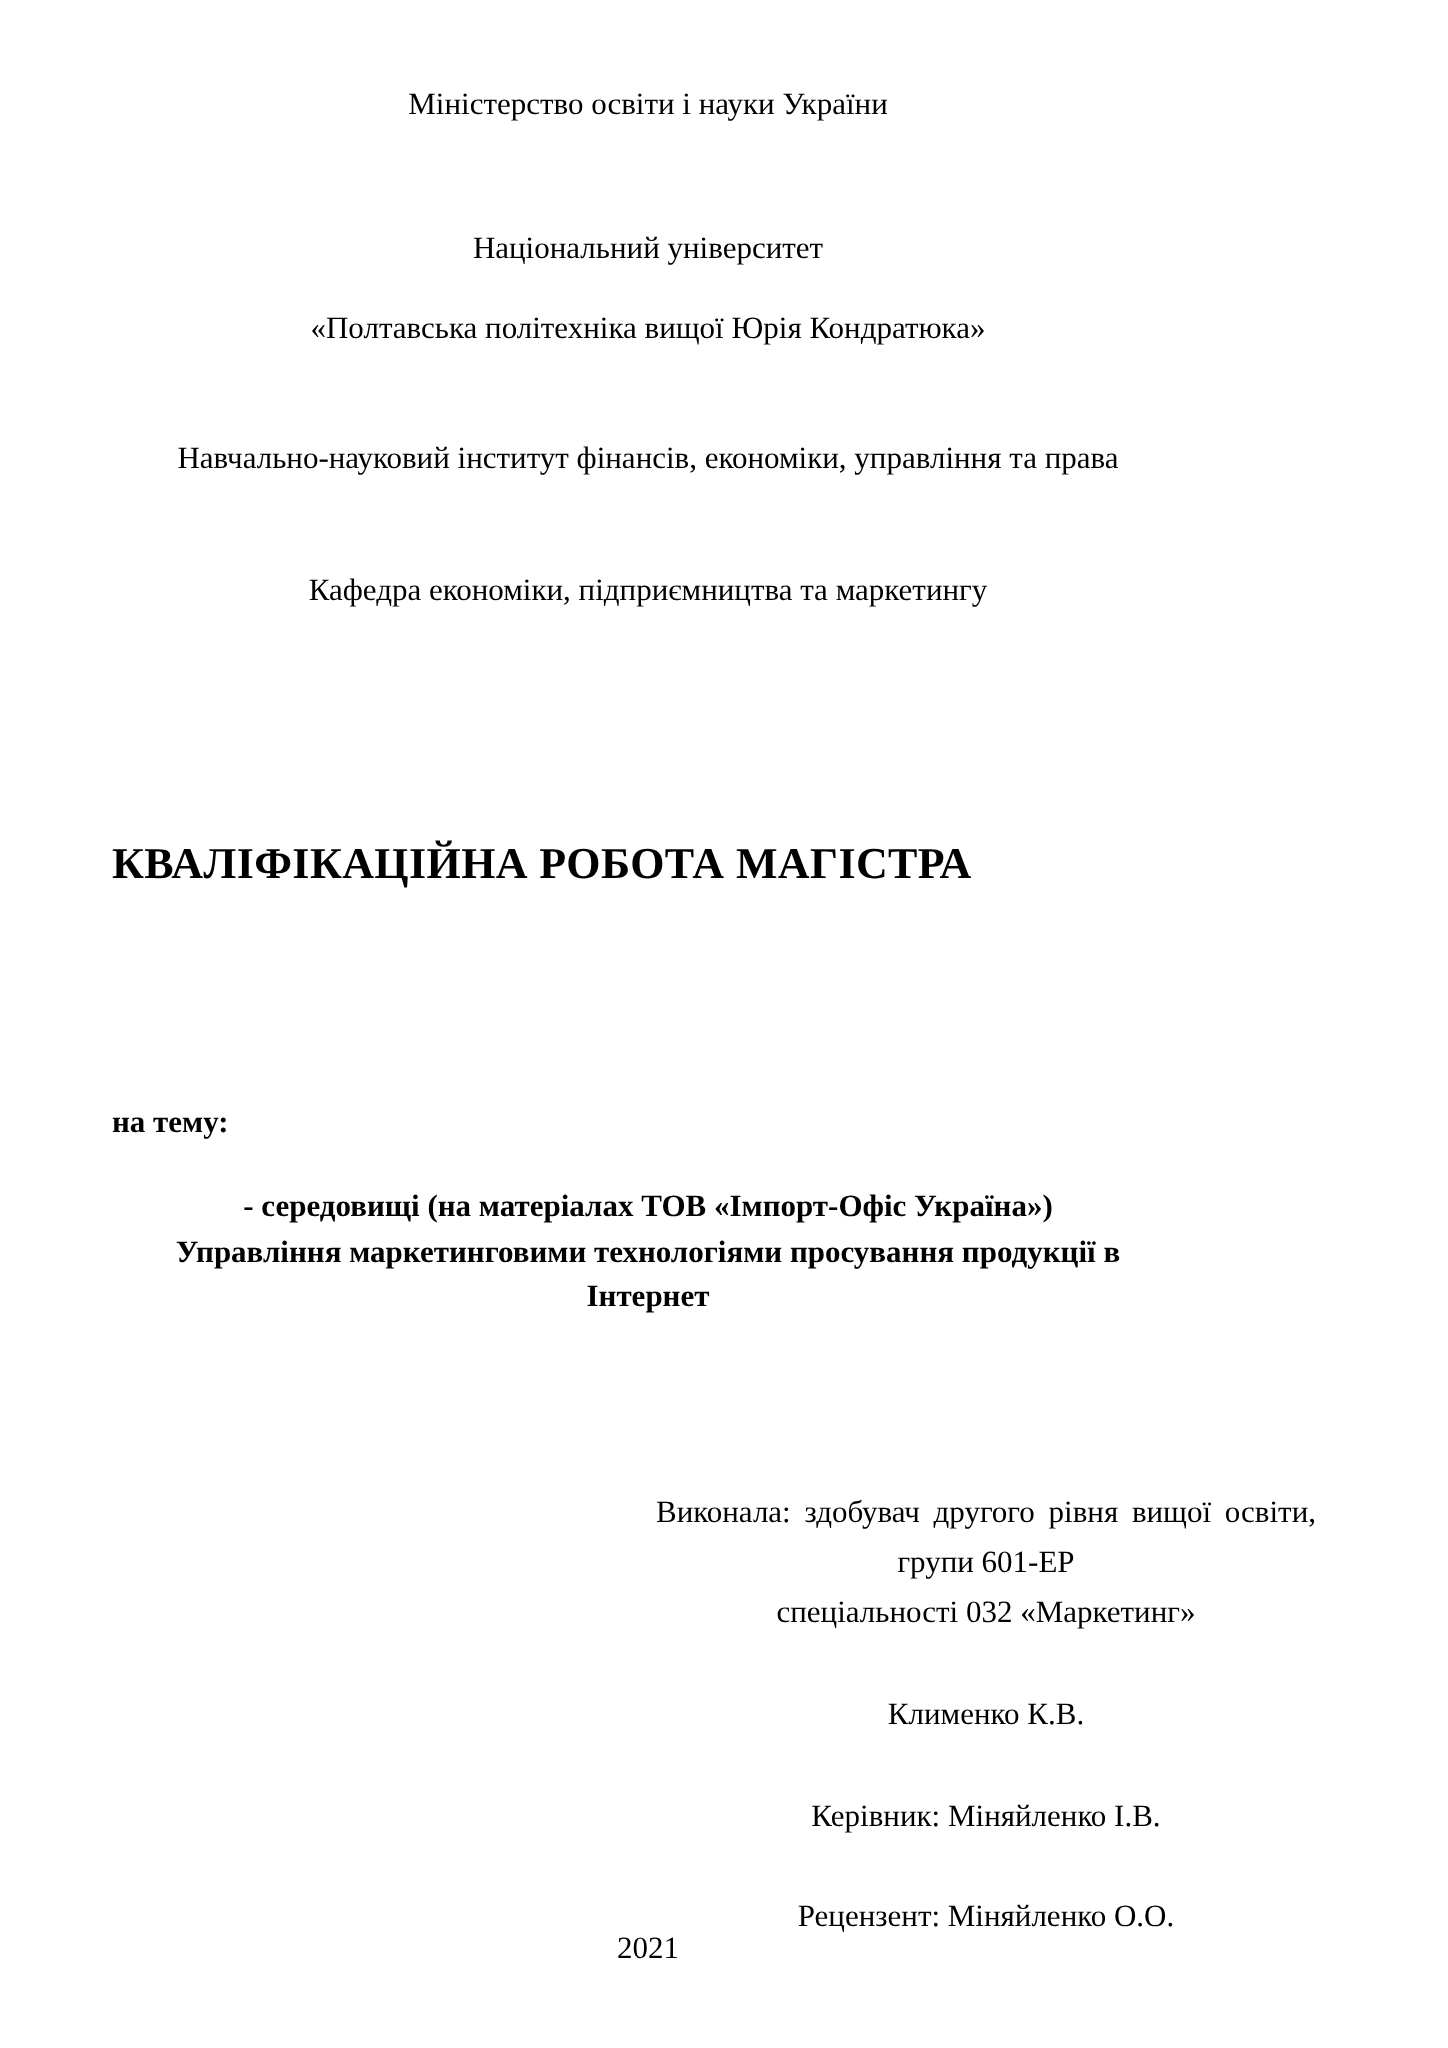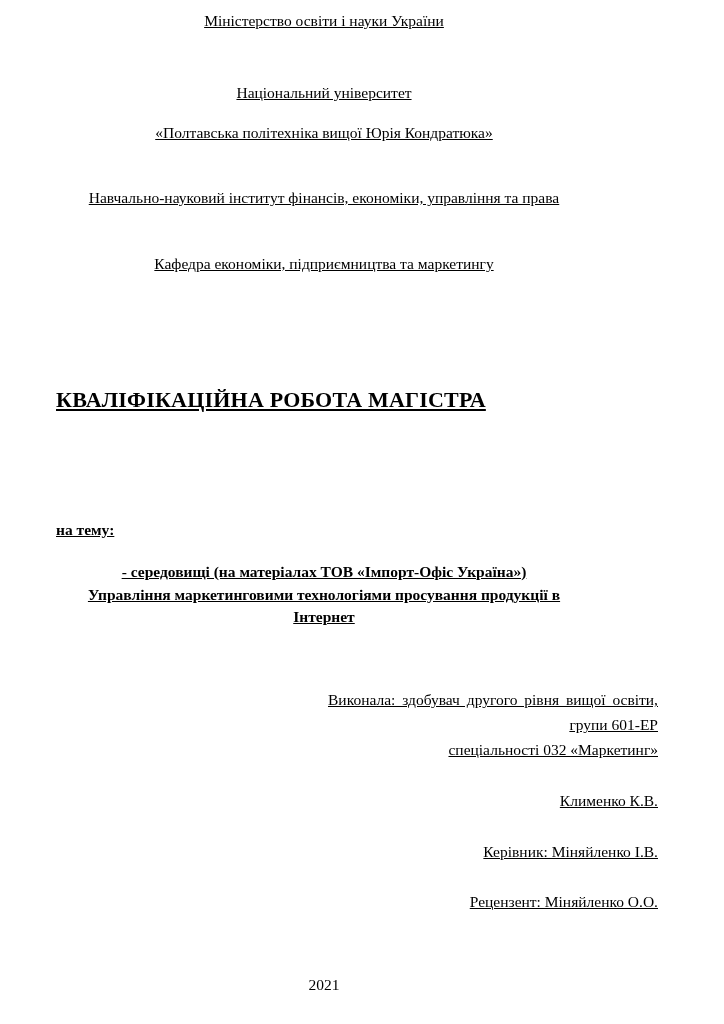--- a/index.html
+++ b/index.html
@@ -12,23 +12,22 @@
     height: 1024px;
     font-family: "Liberation Serif", "DejaVu Serif", serif;
     color: #000000;
     position: relative;
     overflow: hidden;
   }
   .page {
     width: 648px;
     height: 1024px;
     box-sizing: border-box;
-    padding: 12px 56px 20px 56px;
+    padding: 44px 56px 20px 56px;
     position: relative;
-    text-decoration: underline;
   }
   .center {
     text-align: center;
   }
   .line {
     font-size: 15.5px;
     line-height: 1.15;
   }
   .org-line-1 { margin-top: 6px; }
   .spacer-22 { height: 22px; }
@@ -57,35 +56,36 @@
   }
   .subject-line.second {
     
   }
 
   .author-block {
     margin-left: 272px;
     width: 330px;
     font-size: 15.5px;
     line-height: 1.6;
+    margin-top: 25px;
   }
   .author-block .justified {
     text-align: justify;
     text-align-last: justify;
   }
   .author-block .plain {
-    text-align: right;
+    text-align: center;
   }
   .gap-m { height: 26px; }
 
   .year {
     position: absolute;
     left: 0;
     right: 0;
-    bottom: 30px;
+    bottom: 40px;
     text-align: center;
     font-size: 15.5px;
   }
 </style>
 </head>
 <body>
 
 <div class="page">
 
   <div class="center line">Міністерство освіти і науки України</div>

